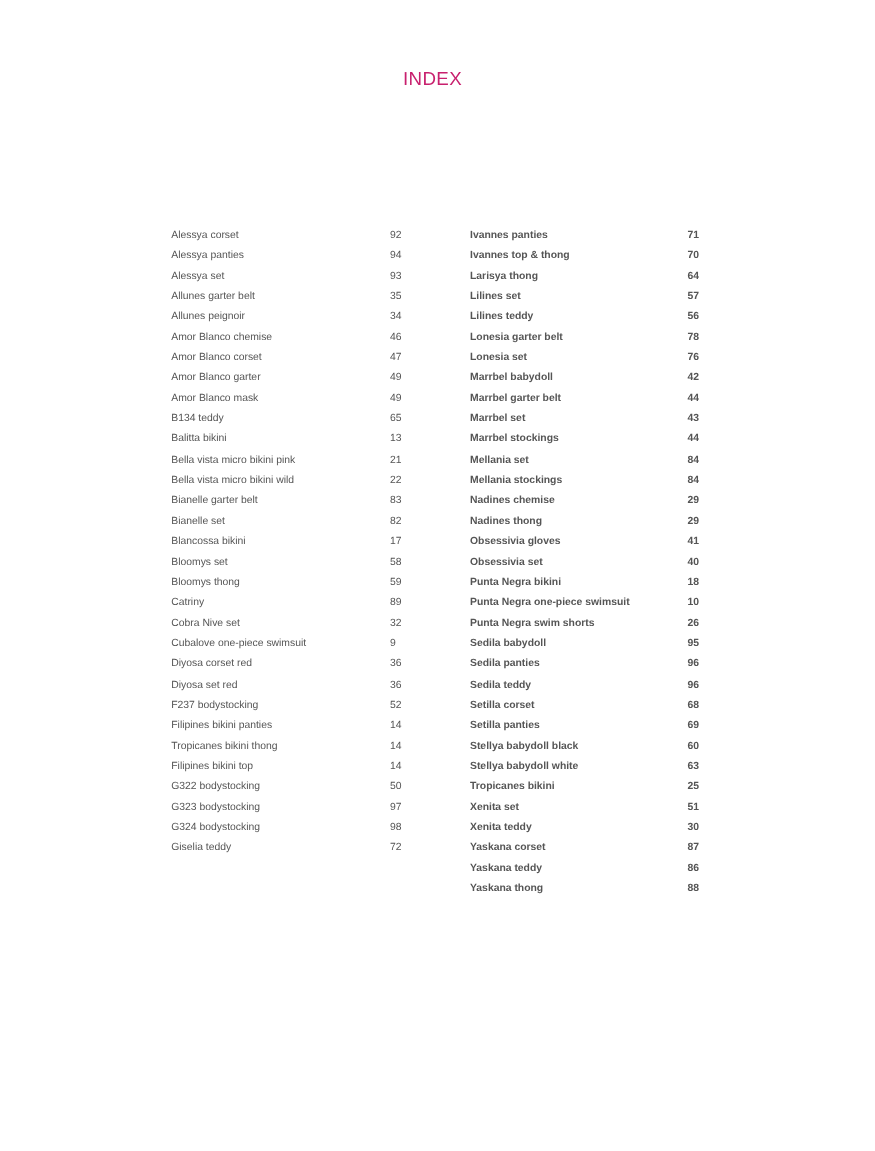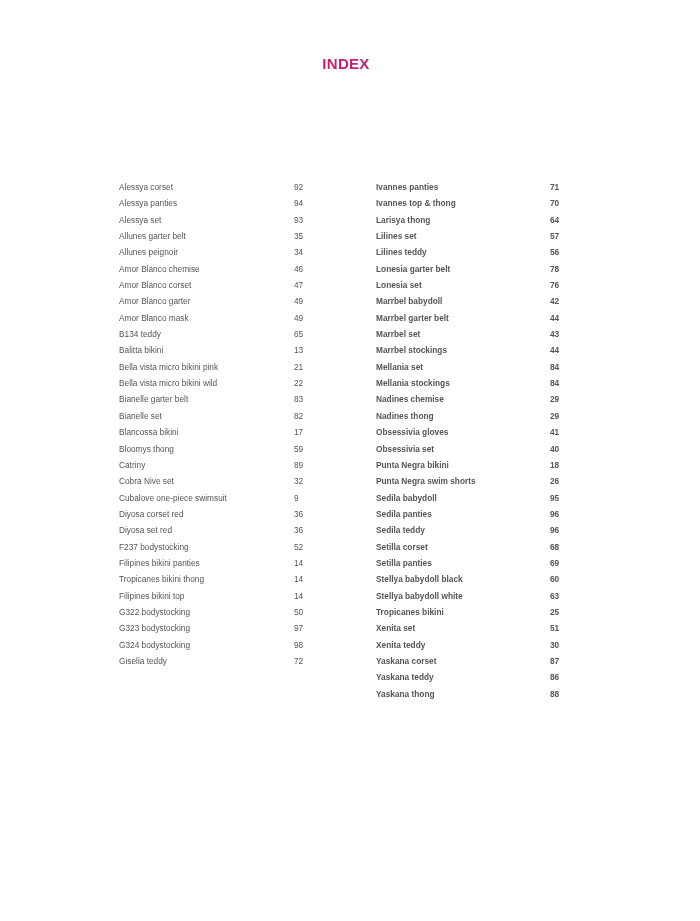--- a/index.html
+++ b/index.html
@@ -14,29 +14,29 @@
       overflow: hidden;
       font-family: "Liberation Sans", "DejaVu Sans", sans-serif;
     }
     .page-title {
       position: absolute;
       top: 45px;
       left: 0;
       width: 692px;
       text-align: center;
       font-size: 15px;
-      font-weight: bold;
+      font-weight: normal;
       letter-spacing: 0.3px;
       color: #c8206e;
     }
     .column {
       position: absolute;
       top: 179px;
     }
-    .column.left { left: 119px; }
+    .column.left { left: 137px; }
     .column.right { left: 376px; font-weight: bold; }
     .row {
       position: relative;
       height: 16.35px;
       width: 190px;
       font-size: 8.3px;
       line-height: 16.35px;
       color: #555555;
     }
     .row .name {
@@ -119,20 +119,24 @@
     </div>
     <div class="row">
       <span class="name">Bianelle set</span>
       <span class="page">82</span>
     </div>
     <div class="row">
       <span class="name">Blancossa bikini</span>
       <span class="page">17</span>
     </div>
     <div class="row">
+      <span class="name">Bloomys set</span>
+      <span class="page">58</span>
+    </div>
+    <div class="row">
       <span class="name">Bloomys thong</span>
       <span class="page">59</span>
     </div>
     <div class="row">
       <span class="name">Catriny</span>
       <span class="page">89</span>
     </div>
     <div class="row">
       <span class="name">Cobra Nive set</span>
       <span class="page">32</span>
@@ -247,20 +251,24 @@
       <span class="name">Obsessivia gloves</span>
       <span class="page">41</span>
     </div>
     <div class="row">
       <span class="name">Obsessivia set</span>
       <span class="page">40</span>
     </div>
     <div class="row">
       <span class="name">Punta Negra bikini</span>
       <span class="page">18</span>
+    </div>
+    <div class="row">
+      <span class="name">Punta Negra one-piece swimsuit</span>
+      <span class="page">10</span>
     </div>
     <div class="row">
       <span class="name">Punta Negra swim shorts</span>
       <span class="page">26</span>
     </div>
     <div class="row">
       <span class="name">Sedila babydoll</span>
       <span class="page">95</span>
     </div>
     <div class="row">

